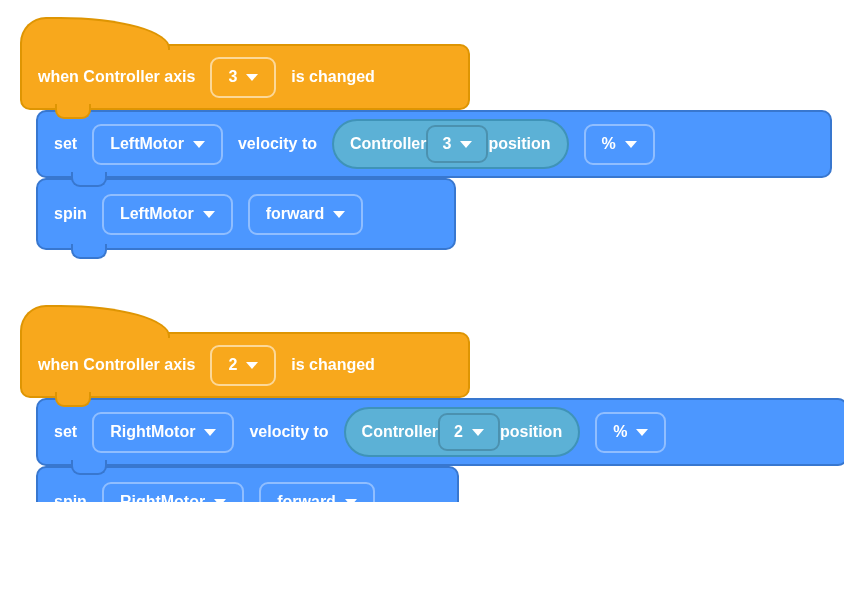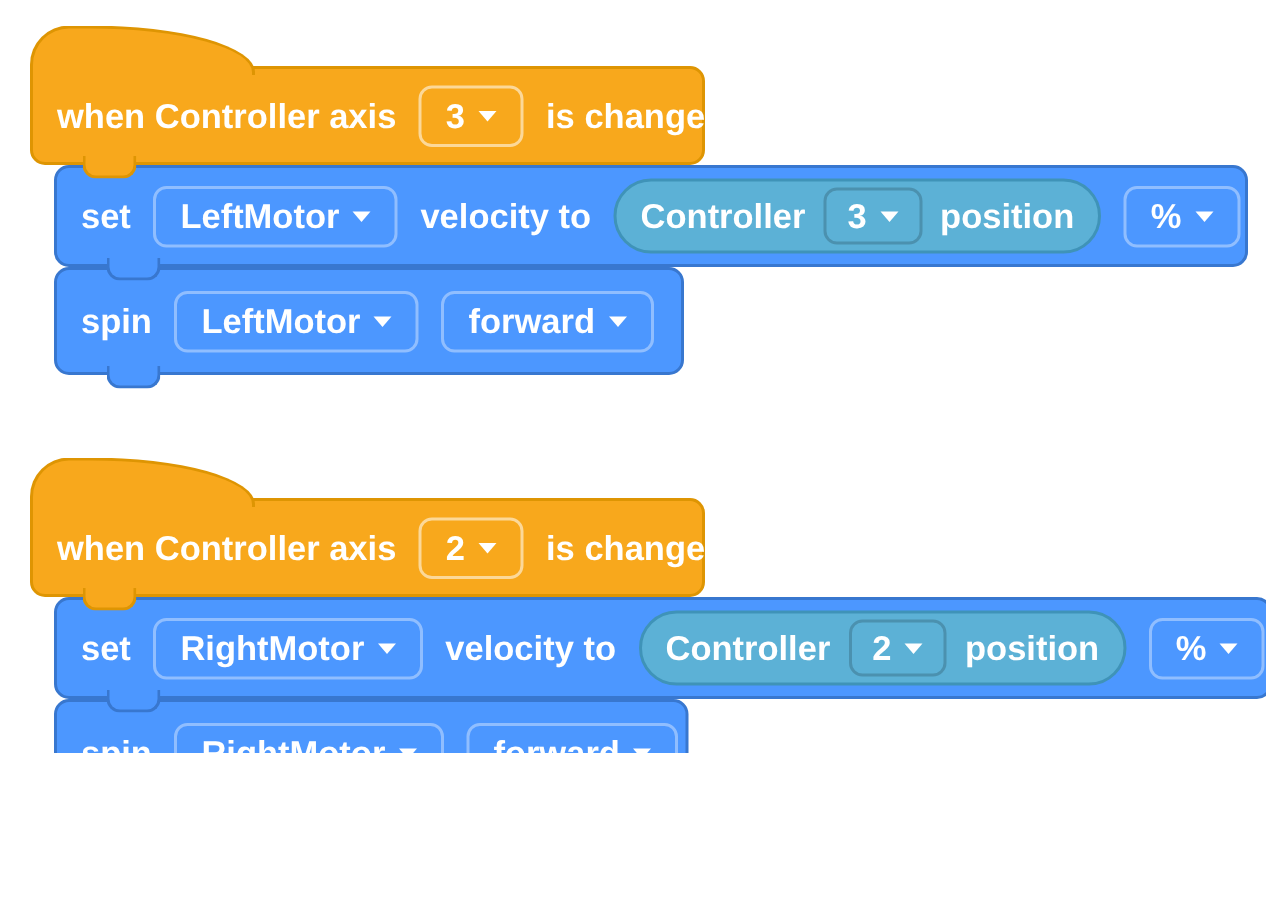--- a/index.html
+++ b/index.html
@@ -4,21 +4,21 @@
 <style>
   :root{
     --event_fill:#F8A81C; --event_border:#DE9503;
     --motion_fill:#4C97FF; --motion_border:#3877CF;
     --sensing_fill:#5CB1D6; --sensing_border:#3F93B8;
     --text:#FFFFFF;
   }
   html,body{margin:0;padding:0;background:#fff;}
   .canvas{
     position:relative;width:844px;height:502px;background:#ffffff;overflow:hidden;
-    font-family:"Liberation Sans","DejaVu Sans",sans-serif;font-weight:700;font-size:23px;
+    font-family:"Liberation Sans","DejaVu Sans",sans-serif;font-weight:700;font-size:16px;
     color:var(--text);
   }
   .stack{position:absolute;left:0;top:0;width:100%;height:100%;pointer-events:none;}
   .block{
     position:absolute;display:flex;align-items:center;gap:15px;
     box-sizing:border-box;border:2px solid;white-space:nowrap;
     padding:0 14px 0 16px;pointer-events:auto;
   }
   .block.event{
     background:var(--event_fill);border-color:var(--event_border);
@@ -50,21 +50,21 @@
     height:41px;padding:0 16px;border-radius:9px;box-sizing:border-box;
     border:2px solid rgba(255,255,255,0.38);cursor:pointer;
   }
   .event .dd{border-color:rgba(255,255,255,0.55);}
   .arrow{
     width:0;height:0;border-left:6px solid transparent;
     border-right:6px solid transparent;border-top:7px solid #ffffff;
     display:inline-block;
   }
   .pill{
-    display:inline-flex;align-items:center;gap:12px;height:50px;
+    display:inline-flex;align-items:center;height:50px;
     padding:0 16px;border-radius:26px;box-sizing:border-box;
     background:var(--sensing_fill);border:2px solid var(--sensing_border);
     cursor:pointer;
   }
   .pill .dd{
     height:38px;padding:0 14px;border-color:rgba(0,0,0,0.18);
   }
 </style>
 </head>
 <body>

